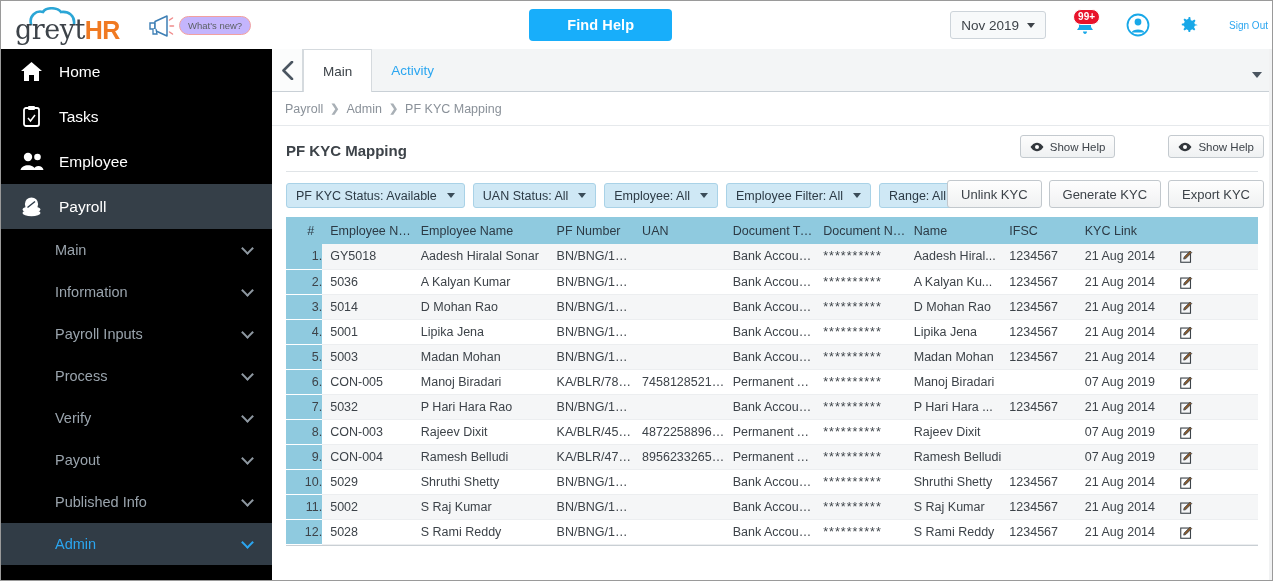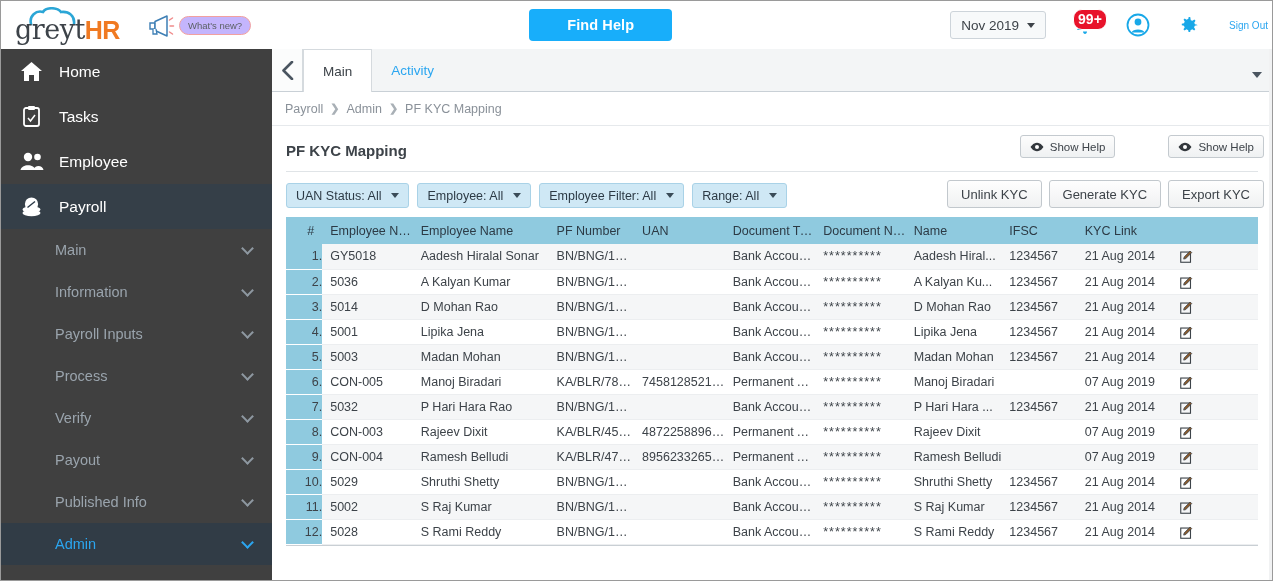--- a/index.html
+++ b/index.html
@@ -59,32 +59,32 @@
     height: 28px; padding: 0 10px; display: flex; align-items: center; gap: 8px;
     font-size: 13.5px; color: #3d4349; cursor: pointer;
   }
   .caret-down {
     width: 0; height: 0; border-left: 4px solid transparent;
     border-right: 4px solid transparent; border-top: 5px solid #3d4349;
   }
   .bell-wrap { position: relative; width: 26px; height: 28px; cursor: pointer;}
   .badge {
     position: absolute; left: 0px; top: -2px; background: #e8132b; color: #fff;
-    border-radius: 9px; font-size: 14px; font-weight: bold; padding: 1px 4px;
+    border-radius: 9px; font-size: 10px; font-weight: bold; padding: 1px 4px;
     line-height: 1.2; z-index: 2; border: 1px solid #fff;
   }
   .icon-btn { cursor: pointer; display: flex; align-items: center; }
   .signout {
     color: #2ba6f0; font-size: 10px; cursor: pointer; margin-left: 2px;
   }
 
   
   .sidebar {
     position: absolute; left: 0; top: 48px; width: 271px; height: 532px;
-    background: #404040; overflow: hidden;
+    background: #000000; overflow: hidden;
   }
   .nav-main {
     height: 45px; display: flex; align-items: center; padding-left: 18px;
     color: #ffffff; font-size: 15.5px; cursor: pointer; gap: 15px;
   }
   .nav-main.active { background: #353f48; }
   .nav-main .ico { width: 25px; display: flex; justify-content: center; align-items: center; }
   .nav-sub {
     height: 42px; display: flex; align-items: center;
     padding-left: 54px; padding-right: 20px;
@@ -380,20 +380,24 @@
             <path d="M8 0.6 C3.4 0.6 0.7 5.5 0.7 5.5 C0.7 5.5 3.4 10.4 8 10.4 C12.6 10.4 15.3 5.5 15.3 5.5 C15.3 5.5 12.6 0.6 8 0.6 Z" fill="#33383d"></path>
             <circle cx="8" cy="5.5" r="2.3" fill="#ffffff"></circle>
           </svg>
           <span>Show Help</span>
         </div>
       </div>
       <div class="head-rule"></div>
     </div>
 
     <div class="filterbar">
+      <div class="pill">
+        <span>PF KYC Status: Available</span>
+        <span class="caret-down"></span>
+      </div>
       <div class="pill">
         <span>UAN Status: All</span>
         <span class="caret-down"></span>
       </div>
       <div class="pill">
         <span>Employee: All</span>
         <span class="caret-down"></span>
       </div>
       <div class="pill">
         <span>Employee Filter: All</span>

